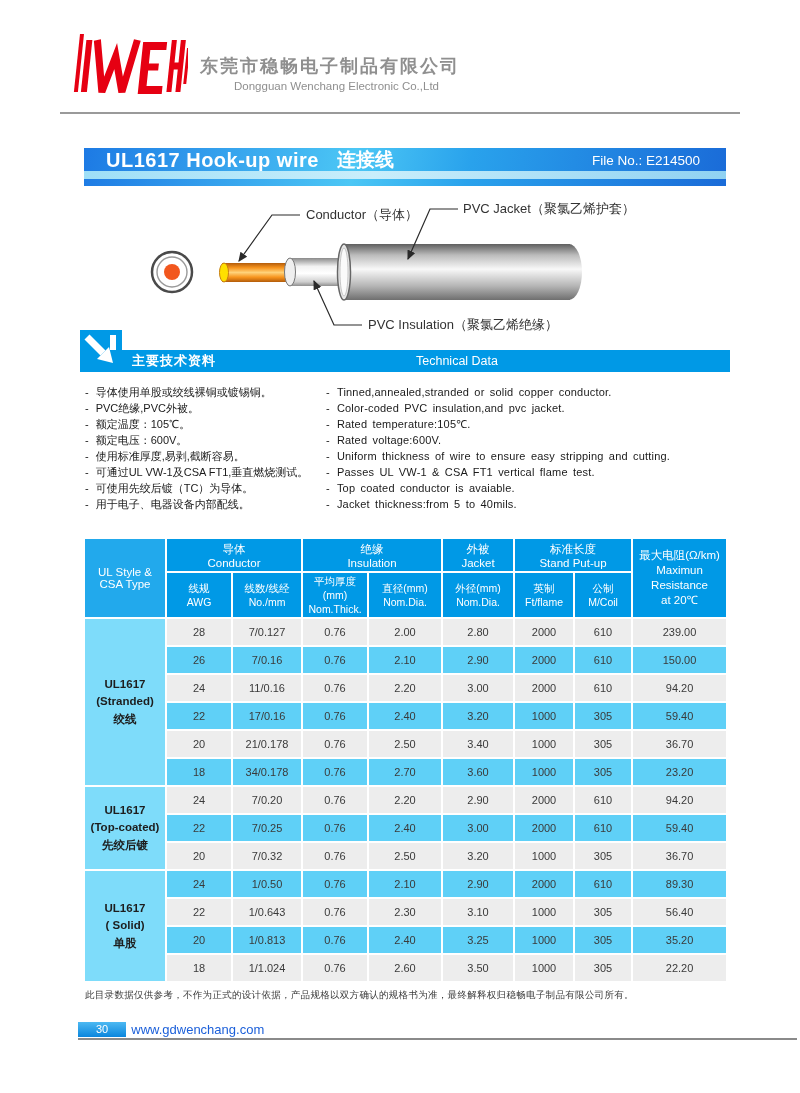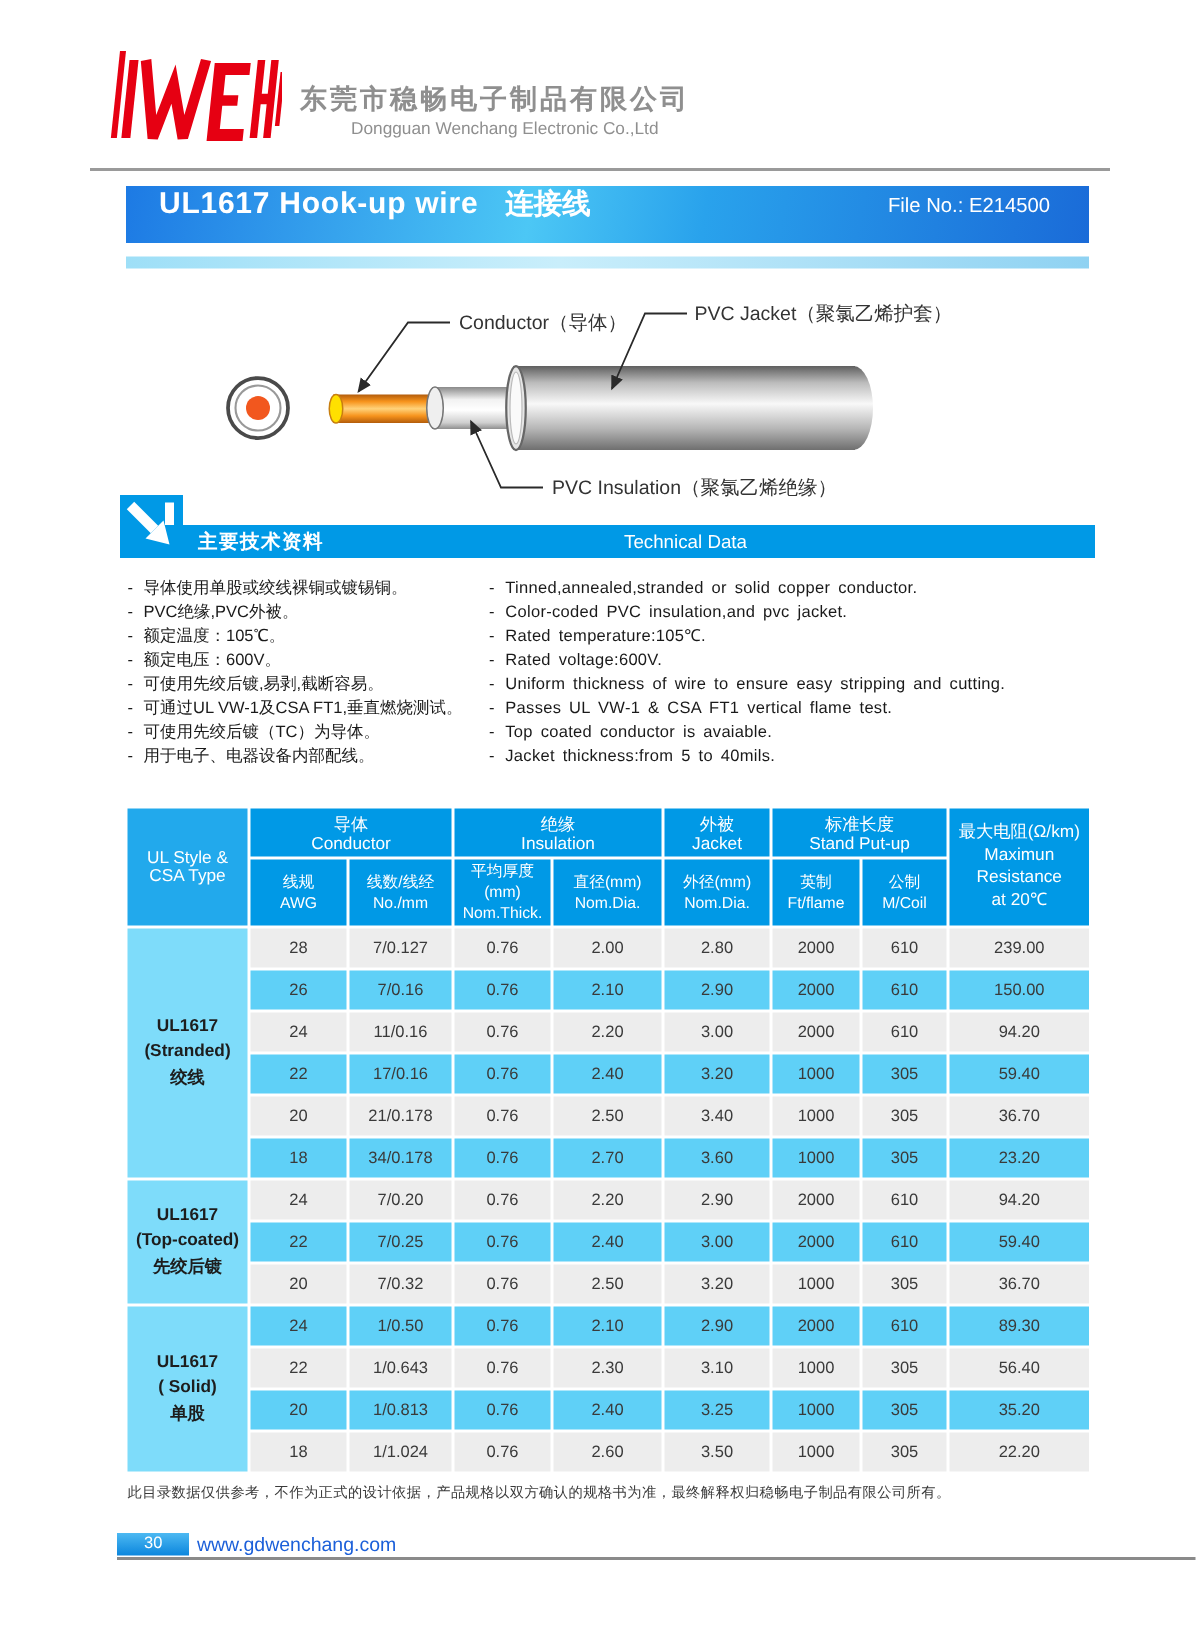--- a/index.html
+++ b/index.html
@@ -13,21 +13,21 @@
   .page{position:relative;width:800px;height:1093px;background:#fff;overflow:hidden;}
 
   
   .logo-row{position:absolute;left:70px;top:34px;display:flex;align-items:center;gap:12px;}
   .company{display:flex;flex-direction:column;justify-content:center;margin-top:14px;}
   .company-cn{font-size:18px;font-weight:700;color:var(--company-gray);letter-spacing:2px;}
   .company-en{font-size:11.5px;color:var(--company-gray);margin-top:2px;margin-left:34px;}
   .header-line{position:absolute;left:60px;right:60px;top:112px;border-top:2px solid #9a9a9a;}
 
   
-  .banner{position:absolute;left:84px;top:124px;width:642px;height:38px;
+  .banner{position:absolute;left:84px;top:148px;width:642px;height:38px;
     background:linear-gradient(100deg,#1d7ae4 0%,#4cc7f5 42%,#29a2ec 60%,#1a6bd8 100%);
     display:flex;align-items:center;padding:0 26px 14px 22px;}
   .banner-title{color:#fff;font-size:20px;font-weight:700;letter-spacing:.5px;}
   .banner-cn{color:#fff;font-size:19px;font-weight:700;margin-left:18px;}
   .banner-file{color:#fff;font-size:13.5px;margin-left:auto;}
   .banner-strip{position:absolute;left:84px;top:171px;width:642px;height:8px;
     background:linear-gradient(90deg,#9edff7,#c9eefb 45%,#8fd2f2);}
 
   
   .diagram{position:absolute;left:0;top:185px;}
@@ -168,21 +168,21 @@
   <div class="sec-bar">
     <span class="sec-cn">主要技术资料</span>
     <span class="sec-en">Technical Data</span>
   </div>
 
   <ul class="features features-cn">
       <li>导体使用单股或绞线裸铜或镀锡铜。</li>
       <li>PVC绝缘,PVC外被。</li>
       <li>额定温度：105℃。</li>
       <li>额定电压：600V。</li>
-      <li>可使用先绞后镀,易剥,截断容易。</li>
+      <li>使用标准厚度,易剥,截断容易。</li>
       <li>可通过UL VW-1及CSA FT1,垂直燃烧测试。</li>
       <li>可使用先绞后镀（TC）为导体。</li>
       <li>用于电子、电器设备内部配线。</li>
     </ul>
   <ul class="features features-en">
       <li>Tinned,annealed,stranded or solid copper conductor.</li>
       <li>Color-coded PVC insulation,and pvc jacket.</li>
       <li>Rated temperature:105℃.</li>
       <li>Rated voltage:600V.</li>
       <li>Uniform thickness of wire to ensure easy stripping and cutting.</li>

